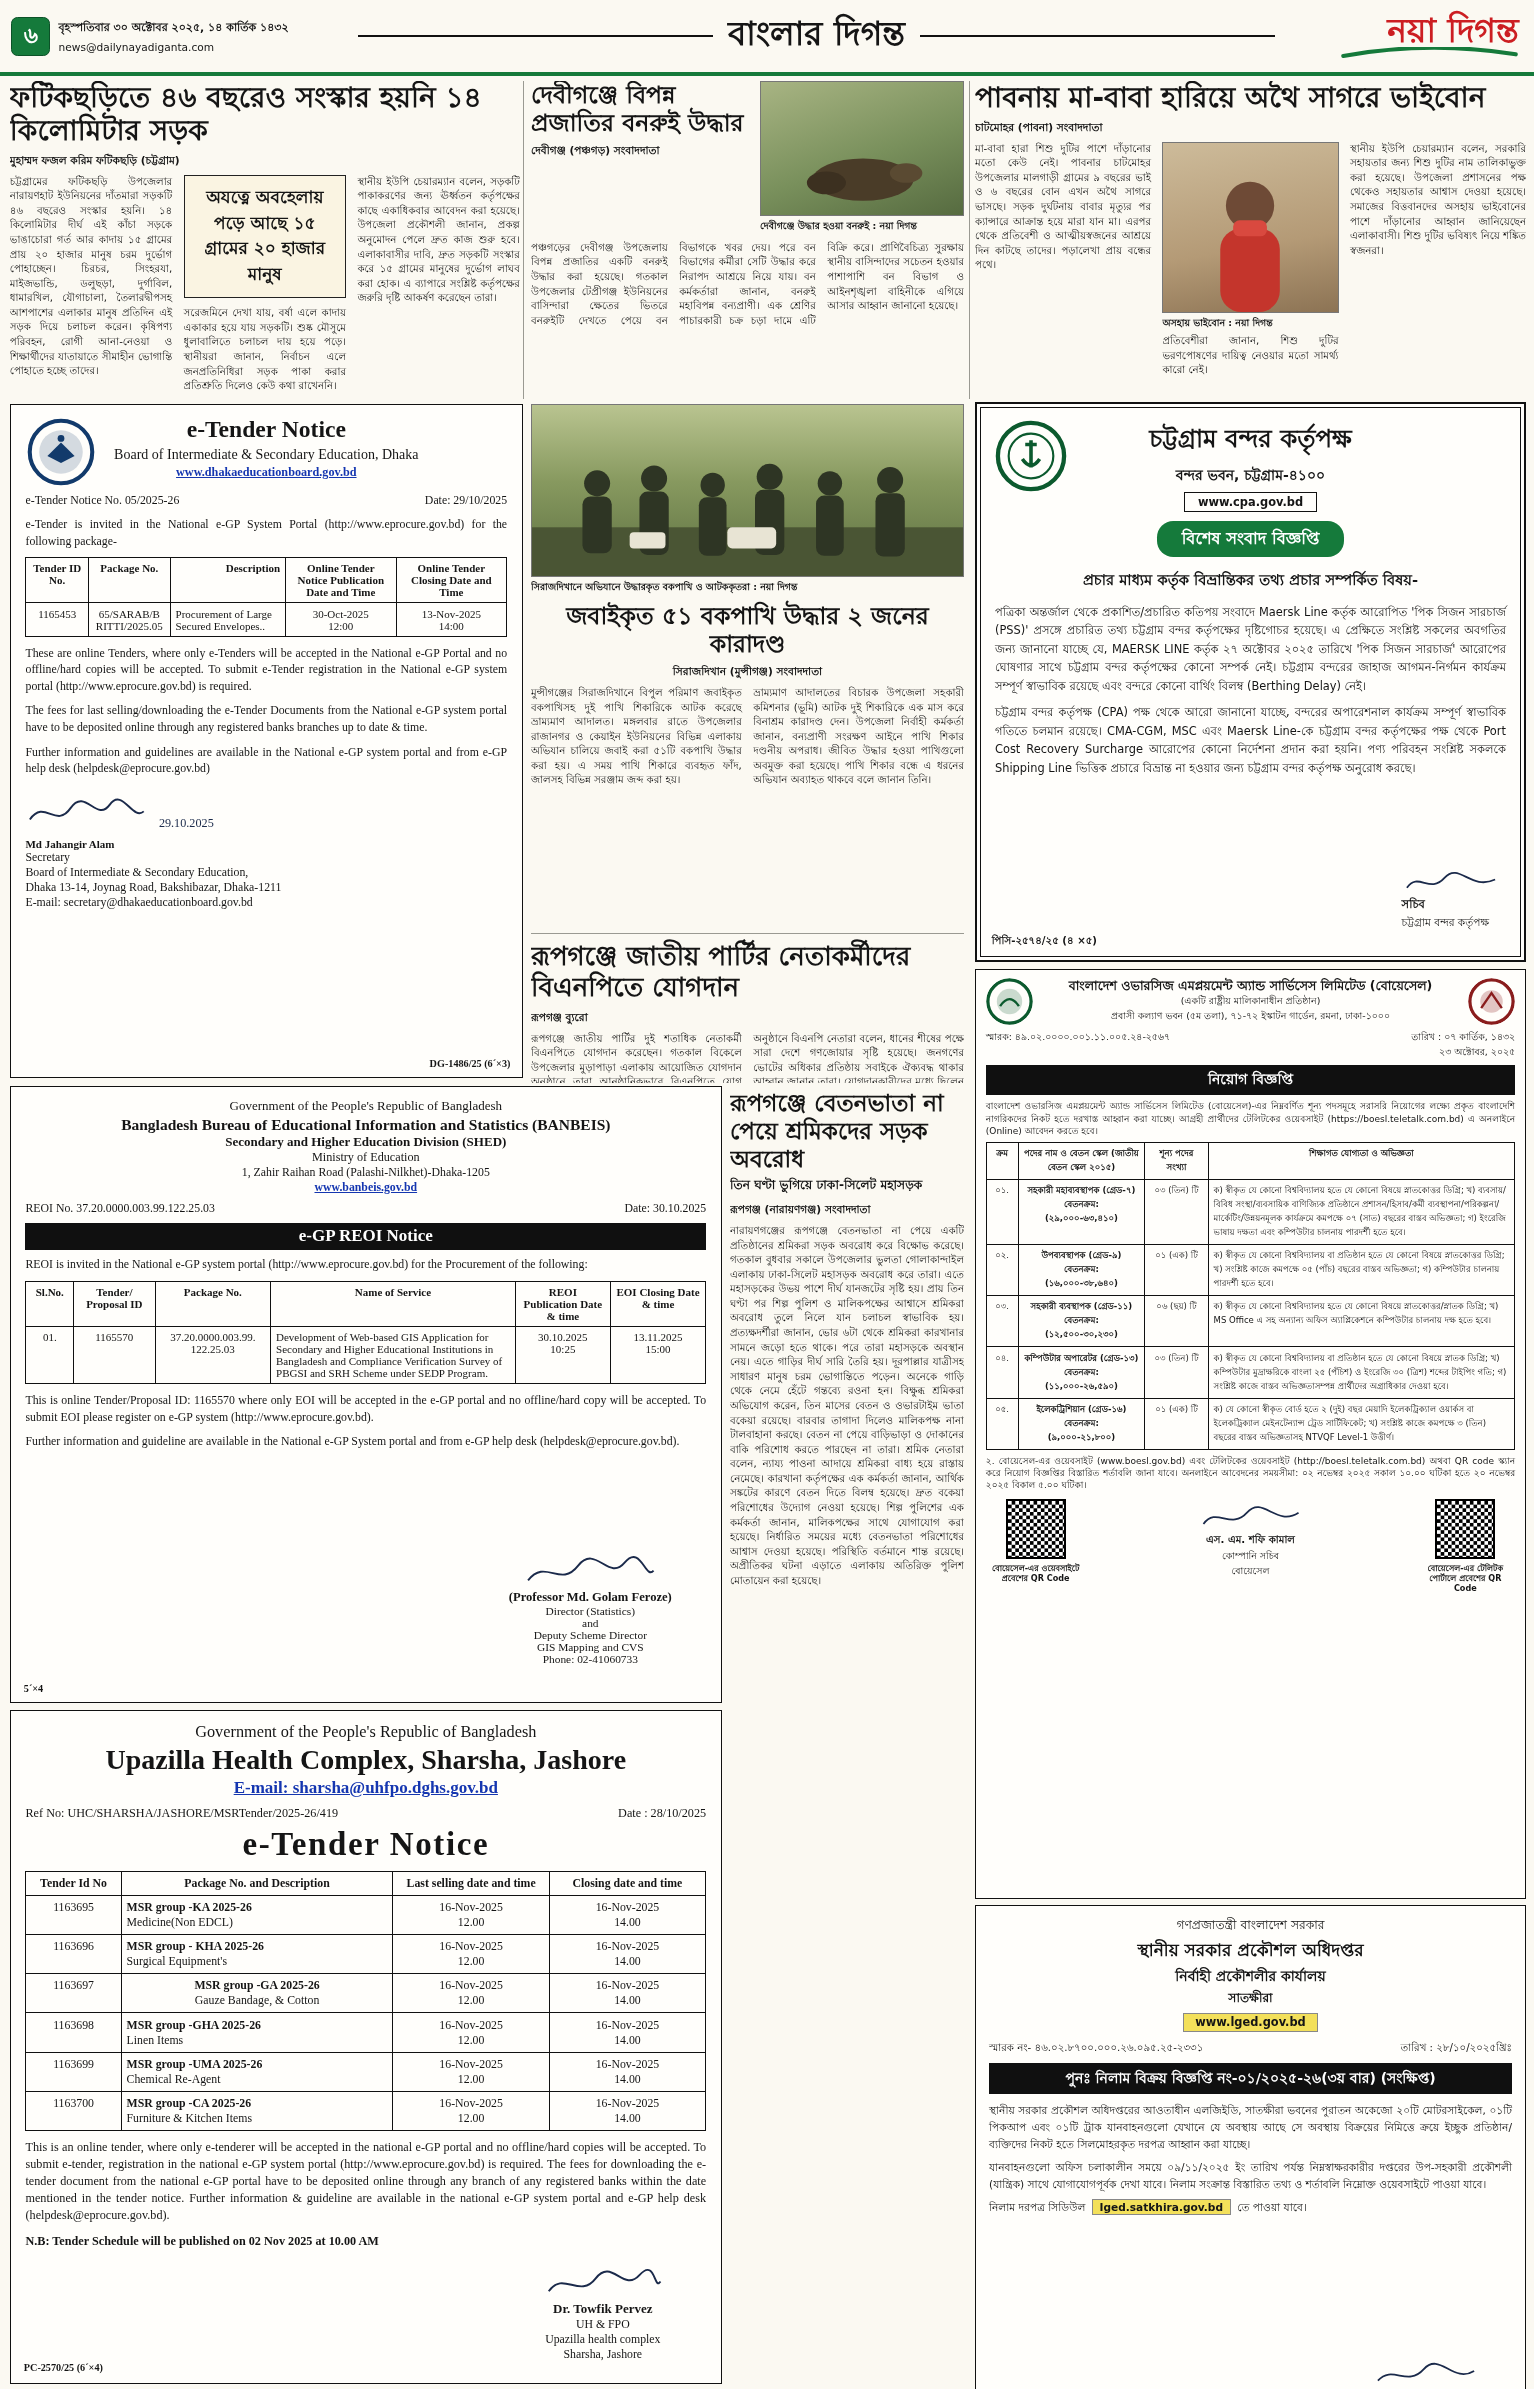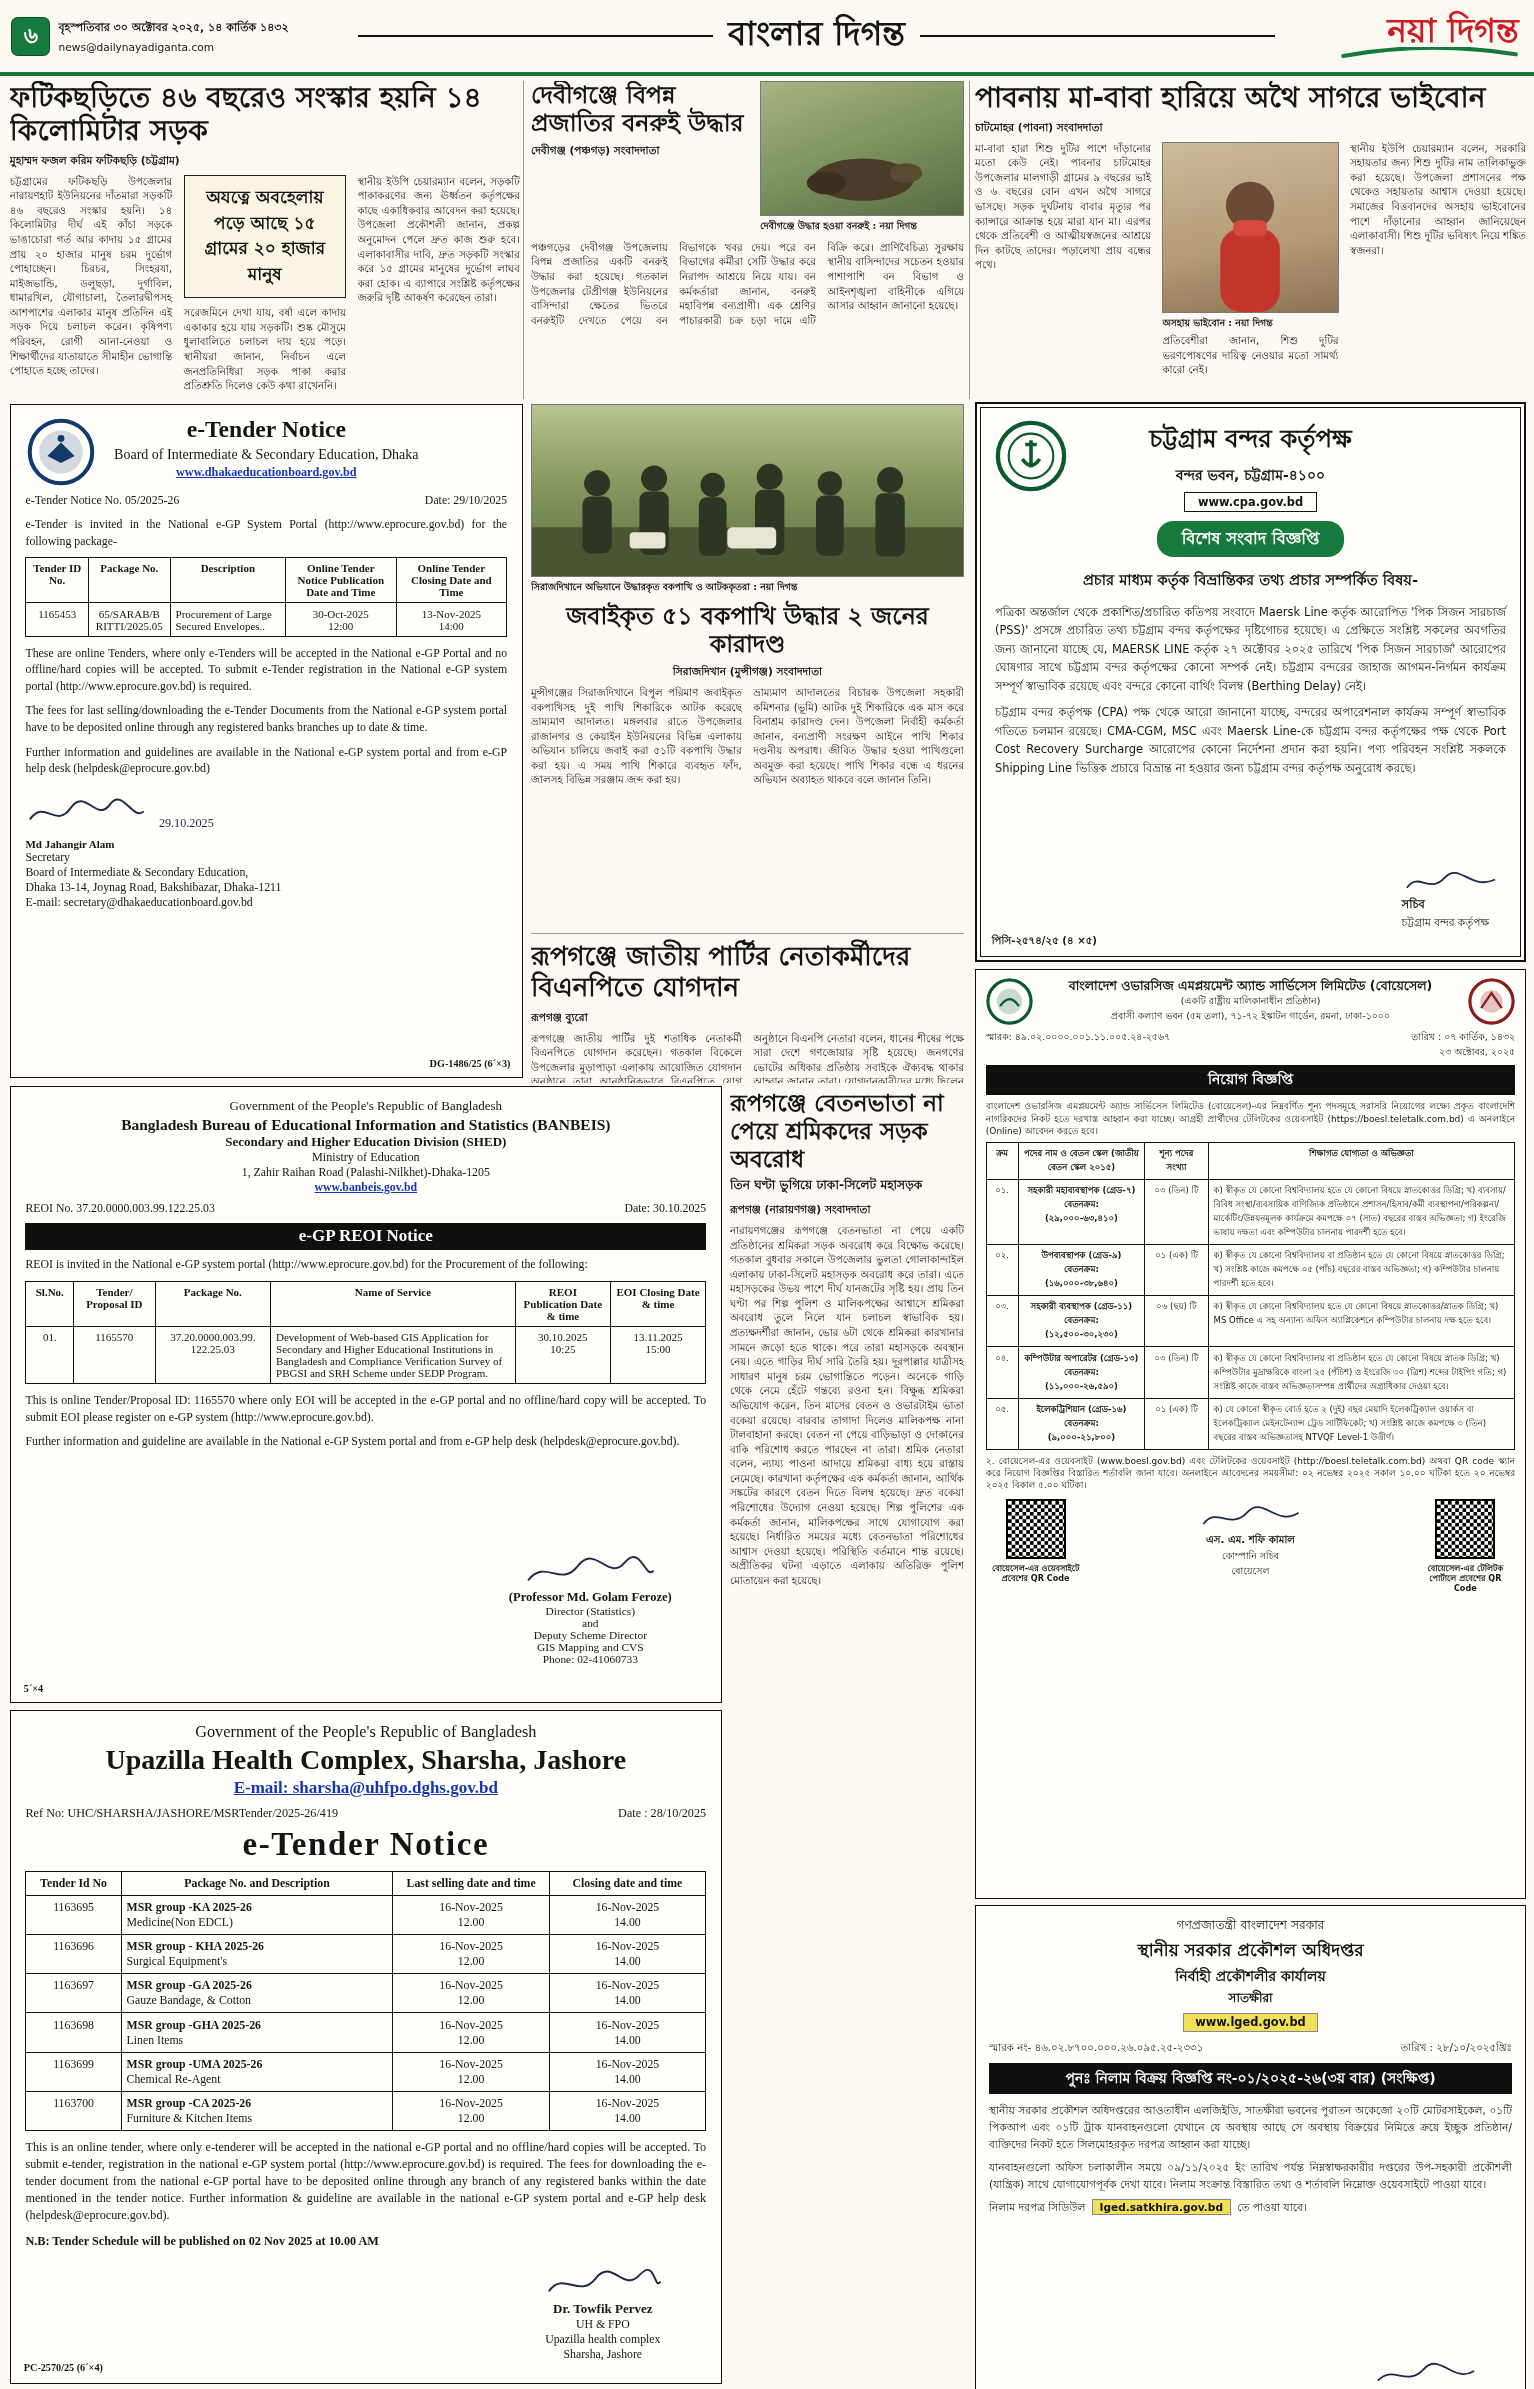--- a/index.html
+++ b/index.html
@@ -147,21 +147,21 @@
     <div style="display:flex;justify-content:space-between;font-size:11.8px;margin-top:13px;">
       <span>e-Tender Notice No. 05/2025-26</span>
       <span>Date: 29/10/2025</span>
     </div>
     <p class="npara">e-Tender is invited in the National e-GP System Portal (http://www.eprocure.gov.bd) for the following package-</p>
     <table class="ntable serif" style="margin-top:8.1px;">
       <thead>
         <tr>
           <th style="width:13%;">Tender ID No.</th>
           <th style="width:17%;">Package No.</th>
-          <th style="width:24%;">Description</th>
+          <th style="width:24%;text-align:right;">Description</th>
           <th style="width:23%;">Online Tender Notice Publication Date and Time</th>
           <th style="width:23%;">Online Tender Closing Date and Time</th>
         </tr>
       </thead>
       <tbody>
         <tr>
           <td>1165453</td>
           <td>65/SARAB/B RITTI/2025.05</td>
           <td style="text-align:left;">Procurement of Large Secured Envelopes..</td>
           <td class="pre">30-Oct-2025
@@ -490,21 +490,21 @@
         <tr>
           <td>1163696</td>
           <td style="text-align:left;"><span class="b">MSR group - KHA 2025-26</span><br><span>Surgical Equipment's</span></td>
           <td class="pre">16-Nov-2025
 12.00</td>
           <td class="pre">16-Nov-2025
 14.00</td>
         </tr>
         <tr>
           <td>1163697</td>
-          <td style="text-align:left;"><span class="b">MSR group -GA 2025-26</span><br><span>Gauze Bandage, &amp; Cotton</span></td>
+          <td style="text-align:center;"><span class="b">MSR group -GA 2025-26</span><br><span>Gauze Bandage, &amp; Cotton</span></td>
           <td class="pre">16-Nov-2025
 12.00</td>
           <td class="pre">16-Nov-2025
 14.00</td>
         </tr>
         <tr>
           <td>1163698</td>
           <td style="text-align:left;"><span class="b">MSR group -GHA 2025-26</span><br><span>Linen Items</span></td>
           <td class="pre">16-Nov-2025
 12.00</td>

